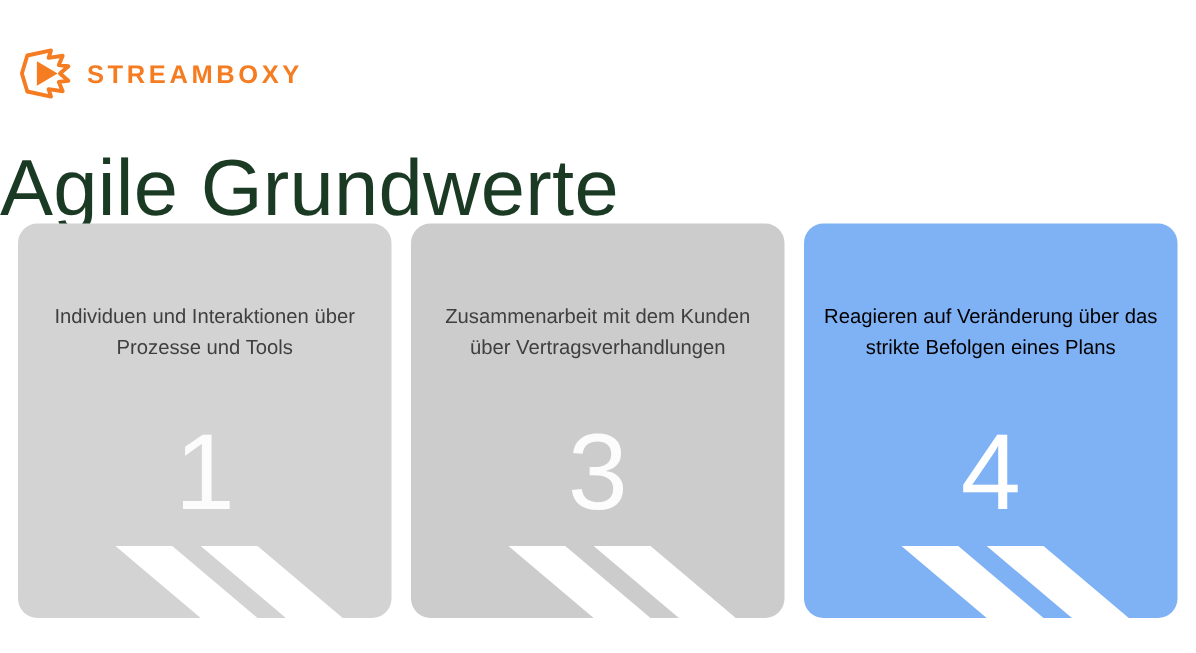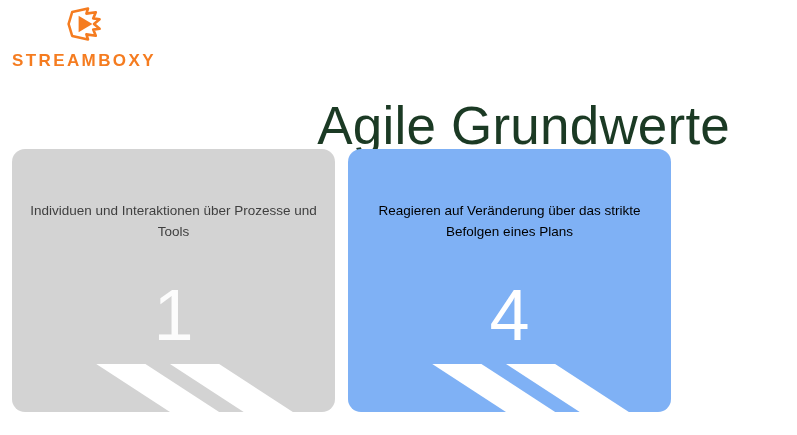--- a/index.html
+++ b/index.html
@@ -12,25 +12,24 @@
     background: #ffffff;
     font-family: "Liberation Sans", sans-serif;
     overflow: hidden;
     position: relative;
   }
 
   
   .logo-bar {
     position: absolute;
     left: 12px;
-    top: 6px;
+    top: 31px;
     display: flex;
     align-items: center;
     gap: 10px;
-    flex-direction: column;
   }
   .logo-mark {
     width: 36px;
     height: 36px;
     display: block;
     flex: none;
   }
   .logo-word {
     font-size: 17px;
     font-weight: bold;
@@ -40,35 +39,35 @@
     white-space: nowrap;
     font-family: "Liberation Sans", sans-serif;
   }
 
   
   .page-title {
     position: absolute;
     left: 0;
     top: 62px;
     width: 730px;
-    text-align: right;
+    text-align: left;
     font-size: 53px;
     font-weight: normal;
     color: #1b3a24;
     letter-spacing: 0.2px;
     line-height: 1.05;
     font-family: "Liberation Sans", sans-serif;
   }
 
   
   .card-row {
     position: absolute;
     left: 12px;
     top: 149px;
-    width: 659px;
+    width: 773px;
     height: 263px;
     display: flex;
     gap: 13px;
   }
   .card {
     position: relative;
     flex: 1 1 0;
     height: 263px;
     border-radius: 13px;
     overflow: hidden;
@@ -124,20 +123,28 @@
   <div class="card" id="card-0" style="background: rgb(211, 211, 211);">
     <div class="card-text" style="color: rgb(63, 63, 63);">Individuen und Interaktionen über Prozesse und Tools</div>
     <div class="card-number" style="color: rgb(252, 252, 252);">1</div>
     <svg class="card-stripes" viewBox="0 0 184 62" preserveAspectRatio="none" aria-hidden="true">
       <polygon points="48,14 76,14 118,62 90,62" fill="#ffffff"></polygon>
       <polygon points="90,14 118,14 160,62 132,62" fill="#ffffff"></polygon>
     </svg>
   </div>
 
 
+  <div class="card" id="card-2" style="background: rgb(204, 204, 204);">
+    <div class="card-text" style="color: rgb(63, 63, 63);">Zusammenarbeit mit dem Kunden über Vertragsverhandlungen</div>
+    <div class="card-number" style="color: rgb(252, 252, 252);">3</div>
+    <svg class="card-stripes" viewBox="0 0 184 62" preserveAspectRatio="none" aria-hidden="true">
+      <polygon points="48,14 76,14 118,62 90,62" fill="#ffffff"></polygon>
+      <polygon points="90,14 118,14 160,62 132,62" fill="#ffffff"></polygon>
+    </svg>
+  </div>
 
   <div class="card" id="card-3" style="background: rgb(127, 177, 245);">
     <div class="card-text" style="color: #000000;">Reagieren auf Veränderung über das strikte Befolgen eines Plans</div>
     <div class="card-number" style="color: rgb(255, 255, 255);">4</div>
     <svg class="card-stripes" viewBox="0 0 184 62" preserveAspectRatio="none" aria-hidden="true">
       <polygon points="48,14 76,14 118,62 90,62" fill="#ffffff"></polygon>
       <polygon points="90,14 118,14 160,62 132,62" fill="#ffffff"></polygon>
     </svg>
   </div>
 

